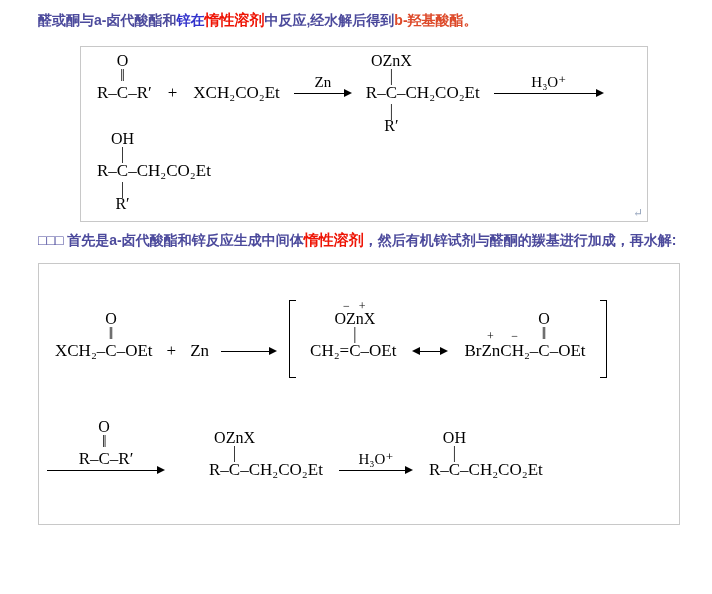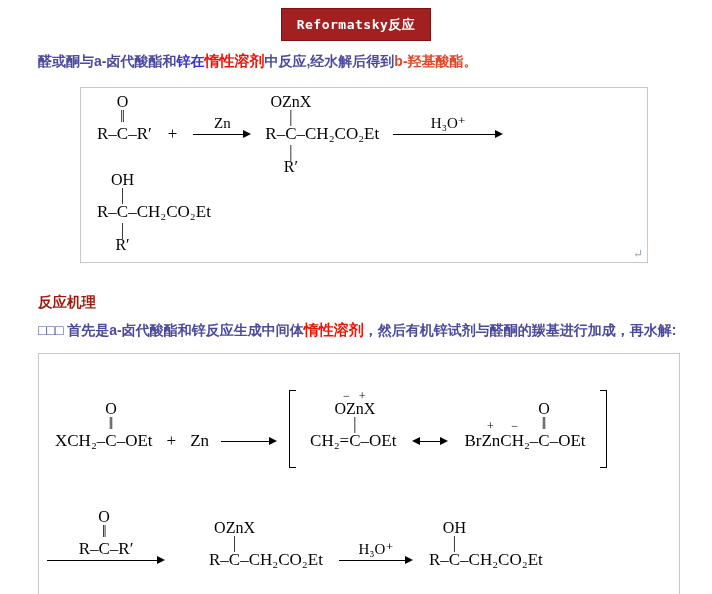--- a/index.html
+++ b/index.html
@@ -79,37 +79,35 @@
   .bracket.r{border-right:1.6px solid #000;margin-left:2px}
 
   .corner{position:absolute;right:4px;bottom:1px;font-size:12px;line-height:13px;
     color:var(--corner-gray,#9aa8bf);cursor:pointer}
 </style>
 </head>
 <body>
 
 <div class="page">
 
-  <div class="title-badge">
-    <span class="tlabel">Reformatsky反应</span>
-  </div>
 
   <p class="para intro"><span>醛或酮与a-卤代酸酯和</span><span class="seg-blue">锌在</span><span class="seg-red big">惰性溶剂</span><span>中反应,经水解后得到</span><span class="seg-red2">b-羟基酸酯。</span></p>
 
   <div class="chem-box" id="box1">
     <div class="chem-row row1">
 
       <span class="struct">
           <span>R–</span>
           <span class="atom"><span>C</span><span class="abv"><span class="al">O</span><span class="al">‖</span></span></span>
           <span>–R′</span>
         </span>
 
       <span class="plus">+</span>
 
+      <span>XCH₂CO₂Et</span>
 
       <span class="rarrow aw1">
           <span class="alabel">Zn</span>
         </span>
 
       <span class="struct">
           <span>R–</span>
           <span class="atom"><span>C</span><span class="abv"><span class="al">OZnX</span><span class="al">|</span></span><span class="blw"><span class="al">|</span><span class="al">R′</span></span></span>
           <span>–CH₂CO₂Et</span>
         </span>
@@ -124,21 +122,20 @@
       <span class="struct">
           <span>R–</span>
           <span class="atom"><span>C</span><span class="abv"><span class="al">OH</span><span class="al">|</span></span><span class="blw"><span class="al">|</span><span class="al">R′</span></span></span>
           <span>–CH₂CO₂Et</span>
         </span>
 
     </div>
     <span class="corner">↵</span>
   </div>
 
-  <h3 class="mech-heading">反应机理</h3>
 
   <p class="para mech"><span>□□□ 首先是a-卤代酸酯和锌反应生成中间体</span><span class="seg-red big">惰性溶剂</span><span>，然后有机锌试剂与醛酮的羰基进行加成，再水解:</span></p>
 
   <div class="chem-box" id="box2">
     <div class="chem-row row1">
 
       <span class="struct">
           <span>XCH₂–</span>
           <span class="atom"><span>C</span><span class="abv"><span class="al">O</span><span class="al">‖</span></span></span>
           <span>–OEt</span>

